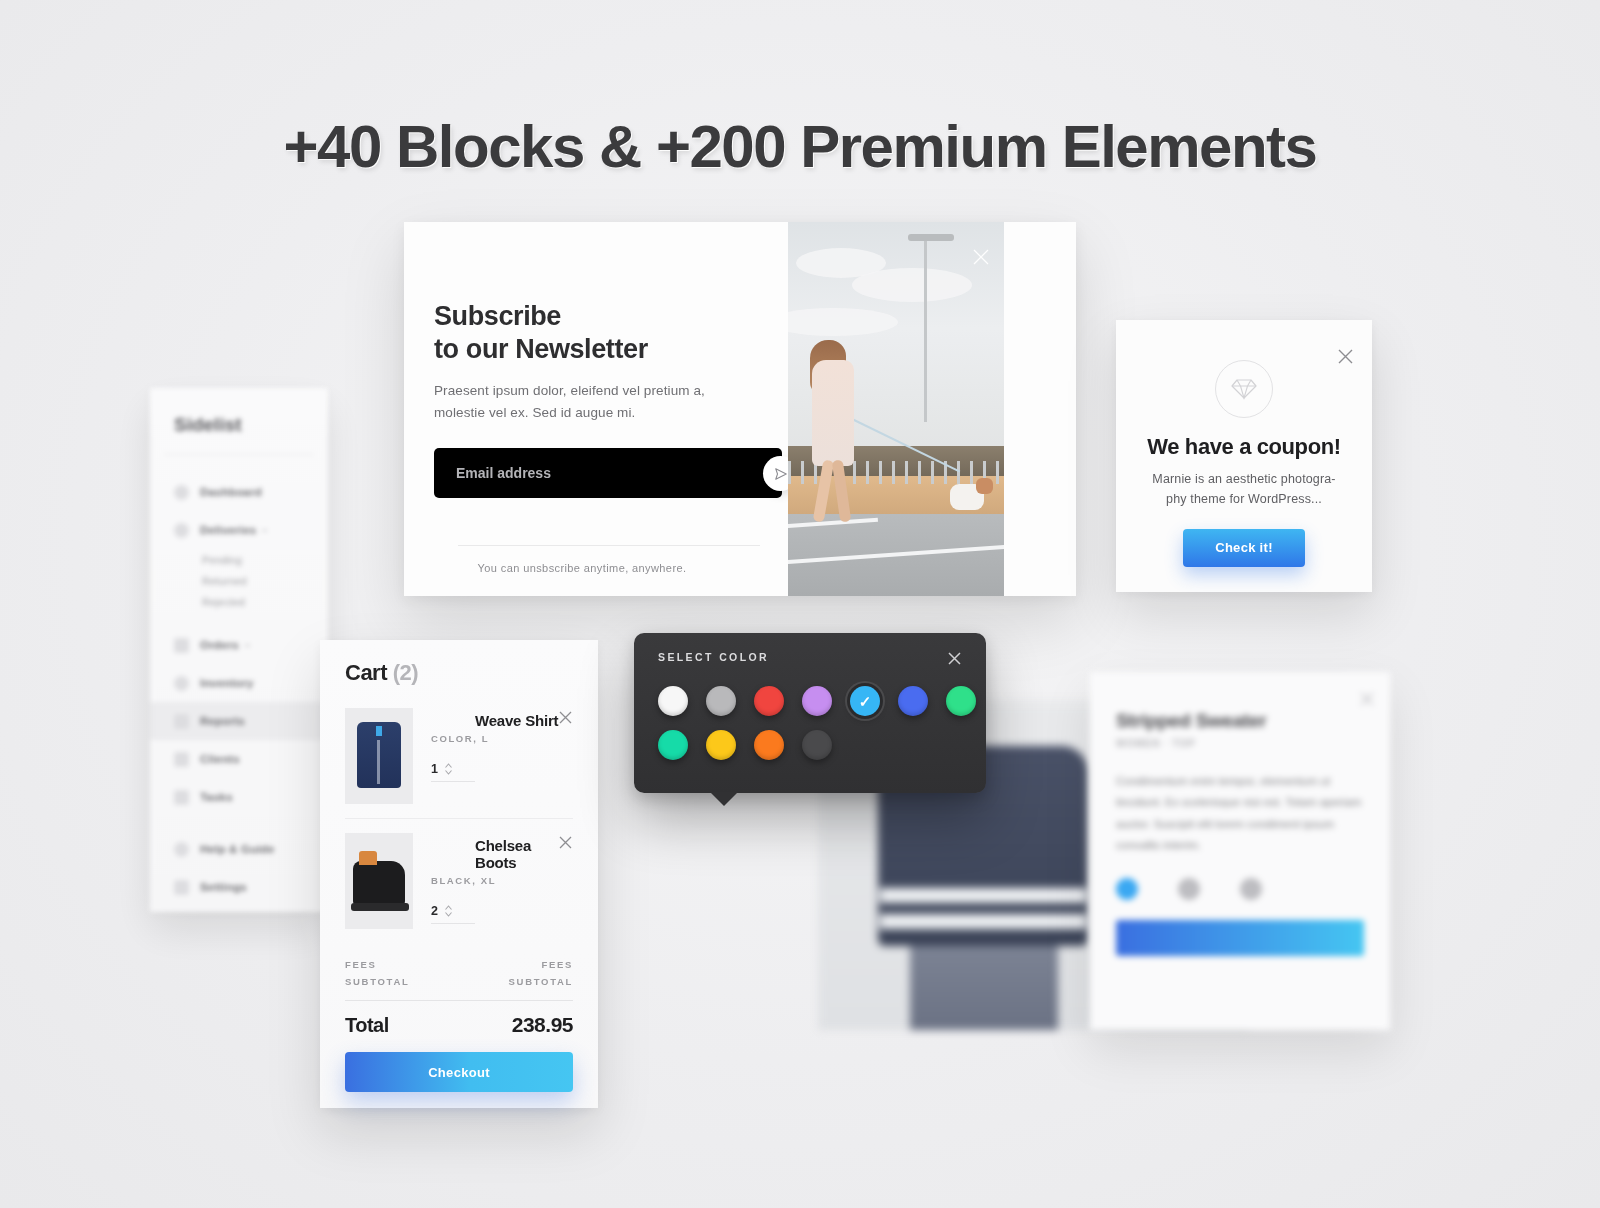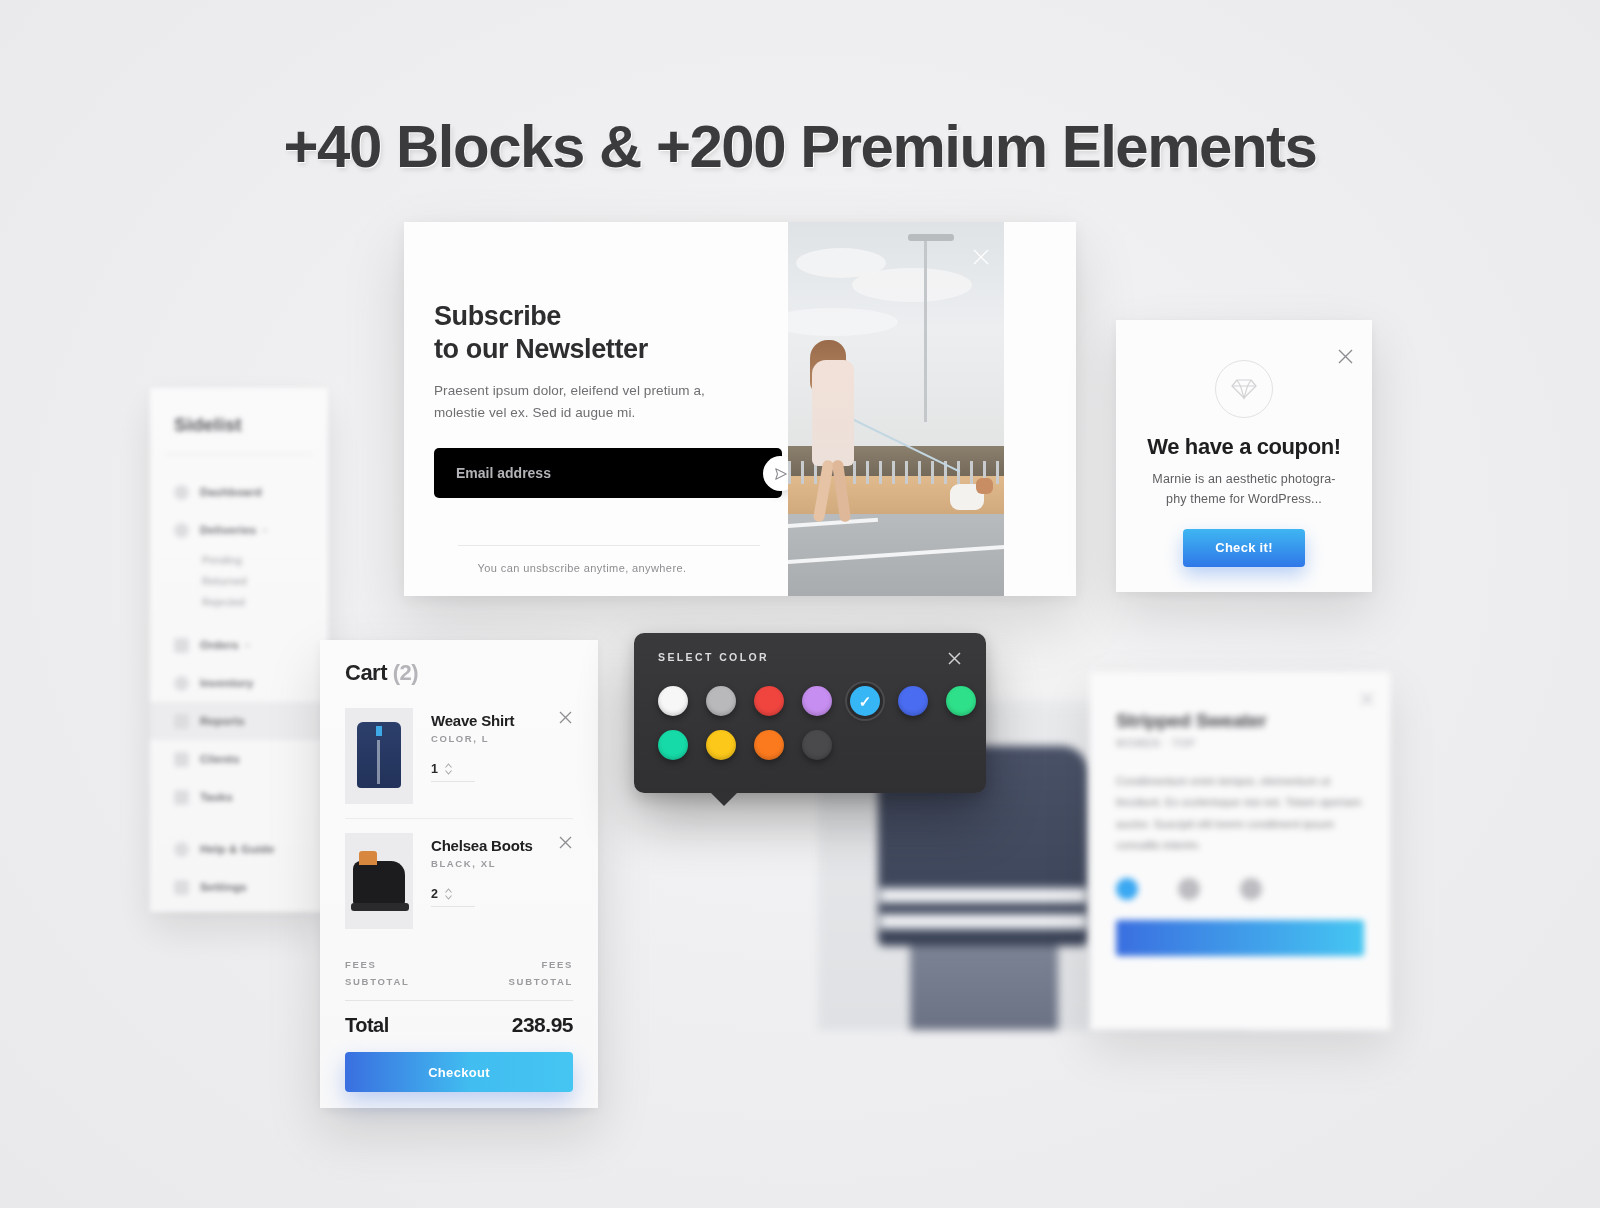--- a/index.html
+++ b/index.html
@@ -352,20 +352,21 @@
     background:#2a2a2c; border-radius: 3px;
   }
   .boot::after {
     content:''; position:absolute; left:6px; top:-10px; width:18px; height:14px;
     background:#d8873f; border-radius: 3px 3px 0 0;
   }
   .cart-info { flex: 1; padding-top: 4px; }
   .cart-name {
     font-size: 15px; font-weight: bold; color: #202022;
     letter-spacing: -0.2px;
+    margin-left: 44px;
   }
   .cart-variant {
     margin-top: 4px;
     font-size: 9.5px;
     font-weight: bold;
     color: #9b9b9f;
     letter-spacing: 1.6px;
   }
   .cart-qty {
     margin-top: 18px;

